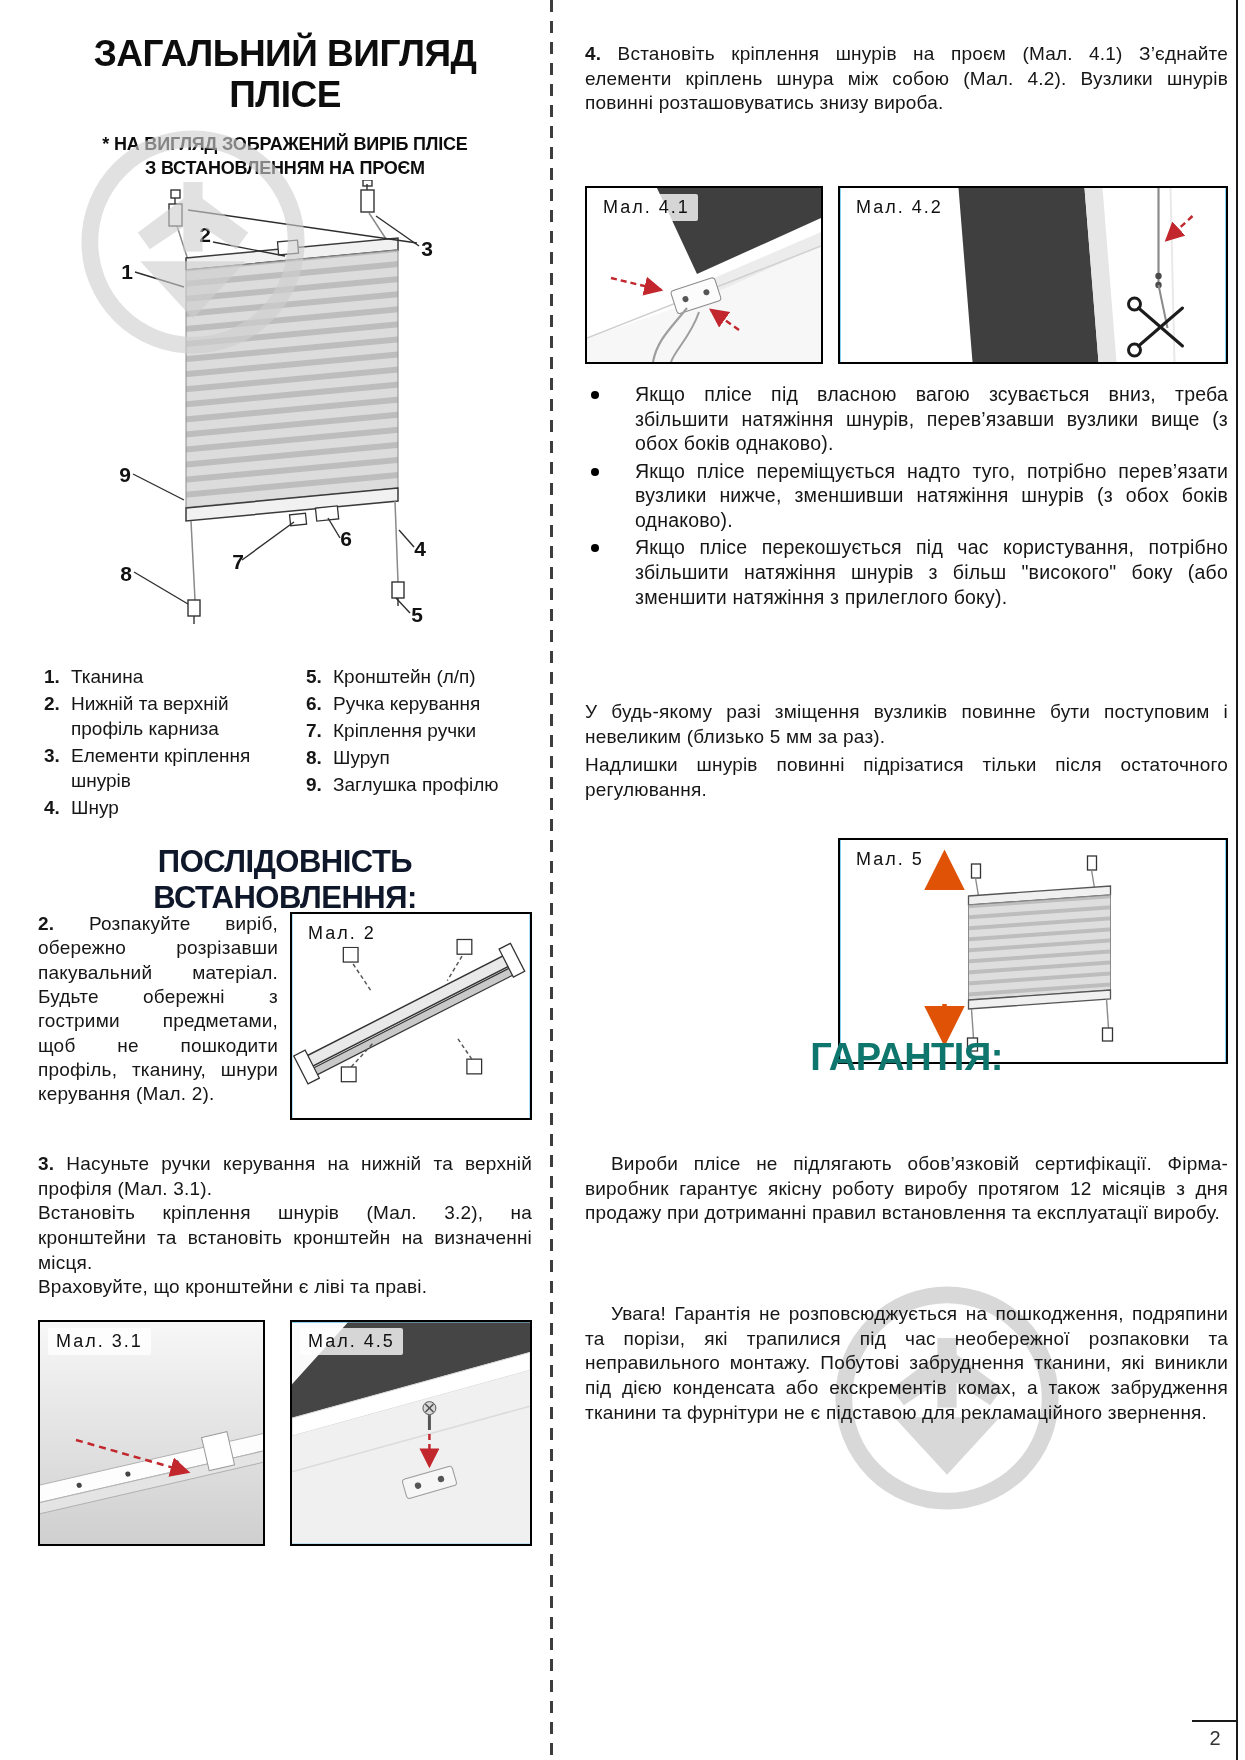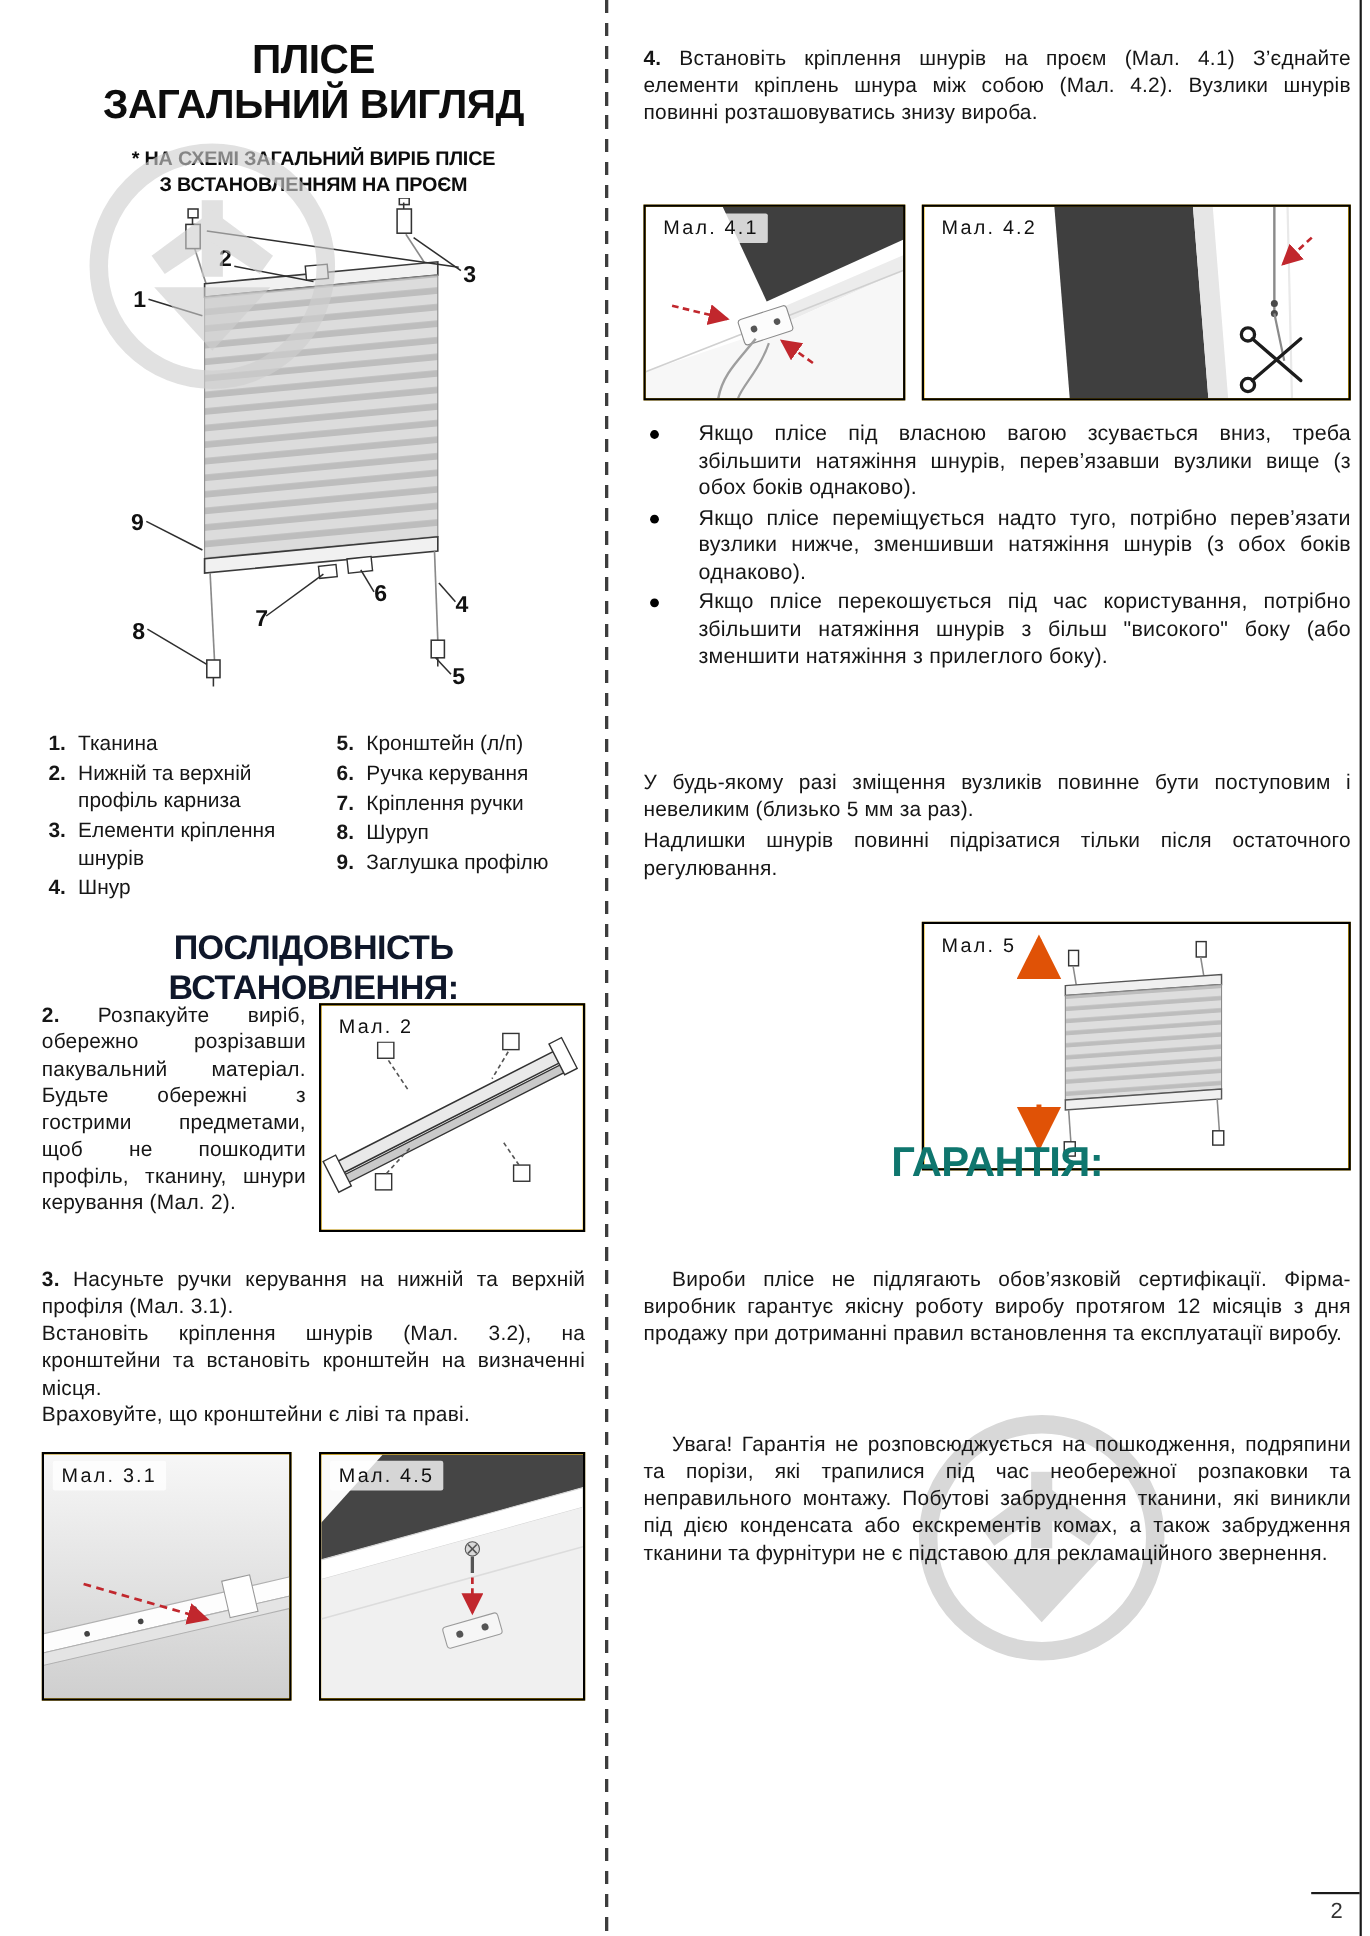--- a/index.html
+++ b/index.html
@@ -38,21 +38,21 @@
   .legend .lnum { position:absolute; left:0; font-weight:700; }
 
   .seq-heading { top:844px; left:0; width:100%; text-align:center;
     font-size:31px; font-weight:700; letter-spacing:-0.5px; color:#0f172a; }
 
   .body-text { font-size:19px; line-height:1.3; text-align:justify; letter-spacing:.2px; }
   .stepnum { font-weight:700; }
 
   .step2-row { top:912px; left:0; width:494px; display:flex; }
   .step2-text { width:252px; padding-right:12px; font-size:19px; line-height:1.28; }
-  .figbox { border:2px solid #000; background:#eab308; position:relative; overflow:hidden; }
+  .figbox { border:2px solid #000; background:#0ea5e9; position:relative; overflow:hidden; }
   .figbox svg.art { position:absolute; inset:0; width:100%; height:100%; }
   .figlabel { position:absolute; top:6px; left:8px; z-index:2; font-size:18px; letter-spacing:2px;
     color:#111; background:rgba(255,255,255,.78); padding:3px 8px; border-radius:2px; }
   .fig2 { width:242px; height:208px; margin-left:auto; }
 
   .step3 { top:1152px; left:0; width:494px; }
   .step3 p { margin:0; }
 
   .figs3-row { top:1320px; left:0; width:494px; height:226px; }
   .fig31 { position:absolute; left:0; top:0; width:227px; height:226px; }
@@ -82,26 +82,26 @@
   .warranty-p2 { top:1302px; left:0; width:643px; text-indent:26px; z-index:1; }
 
   .dgnum { font-size:21px; font-weight:700; fill:#111; }
 </style>
 </head>
 <body>
 
 <div class="col-left">
 
   <div class="title">
+    <div>ЗАГАЛЬНИЙ ВИГЛЯД</div>
     <div>ПЛІСЕ</div>
-    <div>ЗАГАЛЬНИЙ ВИГЛЯД</div>
   </div>
 
   <div class="subtitle">
-    <div>* НА СХЕМІ ЗАГАЛЬНИЙ ВИРІБ ПЛІСЕ</div>
+    <div>* НА ВИГЛЯД ЗОБРАЖЕНИЙ ВИРІБ ПЛІСЕ</div>
     <div>З ВСТАНОВЛЕННЯМ НА ПРОЄМ</div>
   </div>
 
   <div class="watermark wm-top">
     <svg viewBox="0 0 200 200">
       <g fill="currentColor">
         <rect x="92" y="50" width="16" height="58"></rect>
         <polygon points="100,58 54,92 64,106 100,82"></polygon>
         <polygon points="100,58 146,92 136,106 100,82"></polygon>
         <polygon points="56,116 144,116 100,164"></polygon>

